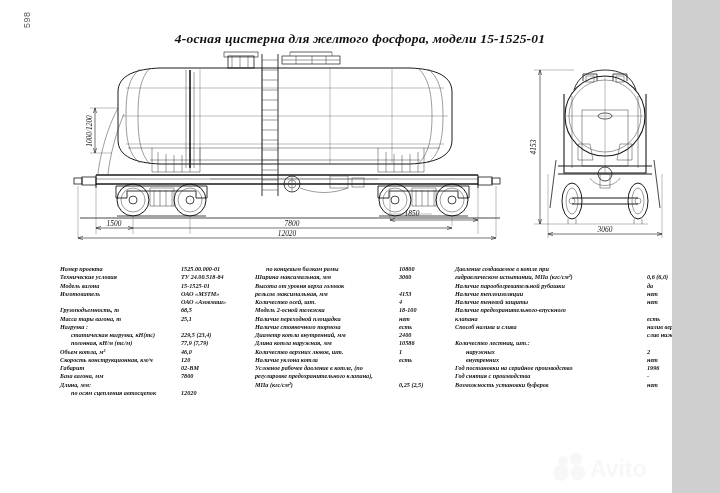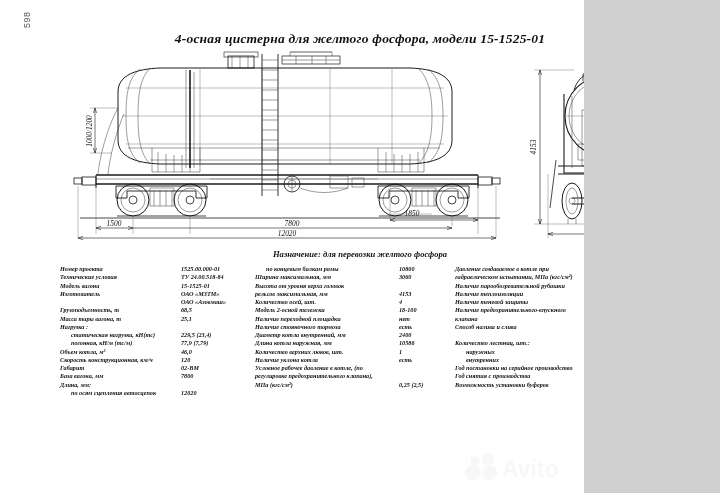--- a/index.html
+++ b/index.html
@@ -1,18 +1,18 @@
 <!DOCTYPE html>
 <html><head>
 <meta charset="utf-8">
 <style>
   html,body{margin:0;padding:0;background:#cfcfcf;}
   body{font-family:"Liberation Serif", serif;}
   #page{
-    position:relative;width:584px;height:493px;background:#ffffff;overflow:hidden;
+    position:relative;width:672px;height:493px;background:#ffffff;overflow:hidden;
   }
   
   #page-number{
     position:absolute;left:22px;top:28px;font-size:9px;color:#555;
     font-family:"Liberation Sans", sans-serif;letter-spacing:0.5px;
     transform:rotate(-90deg);transform-origin:left top;
     white-space:nowrap;
   }
   
   #title{
@@ -307,21 +307,20 @@
         <line class="lnf" x1="548" y1="126" x2="548" y2="190"></line>
         <line class="lnf" x1="662" y1="126" x2="662" y2="190"></line>
         <line class="ln" stroke-width="0.6" x1="548" y1="186" x2="662" y2="186"></line>
         <path class="ln" stroke-width="0.6" d="M548,186 l5,-1.6 M548,186 l5,1.6 M662,186 l-5,-1.6 M662,186 l-5,1.6"></path>
         <text class="dim" x="605" y="184" text-anchor="middle">3060</text>
       </g>
 
     </svg>
   </div>
 
-  <div id="purpose">Назначение: для перевозки желтого фосфора</div>
 
   <div id="specs">
     <div class="col c1">
         <div class="row">
           <span class="lbl">Номер проекта</span>
           <span class="val">1525.00.000-01</span>
         </div>
         <div class="row">
           <span class="lbl">Технические условия</span>
           <span class="val">ТУ 24.00.518-84</span>

